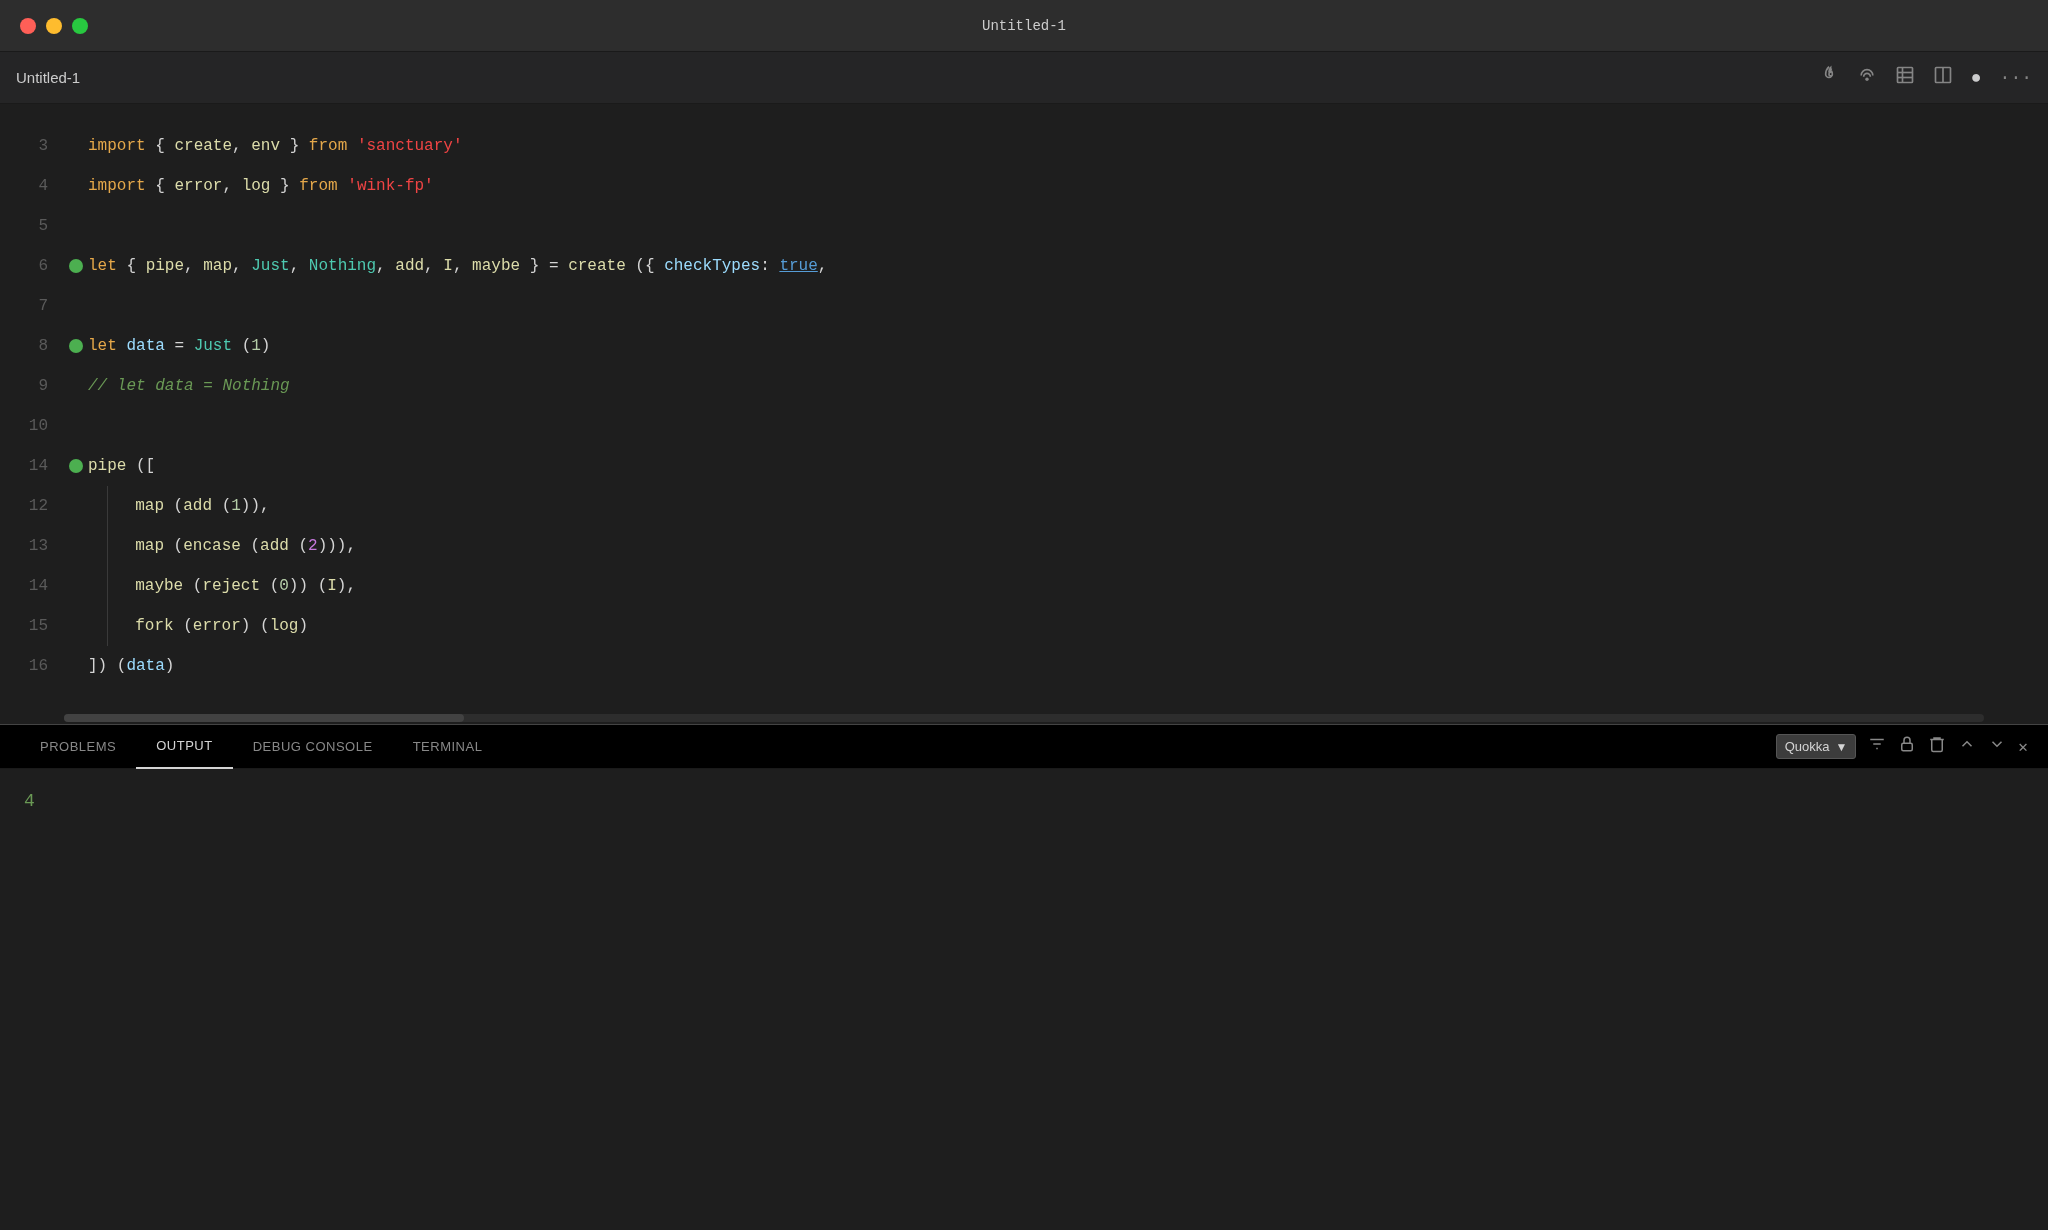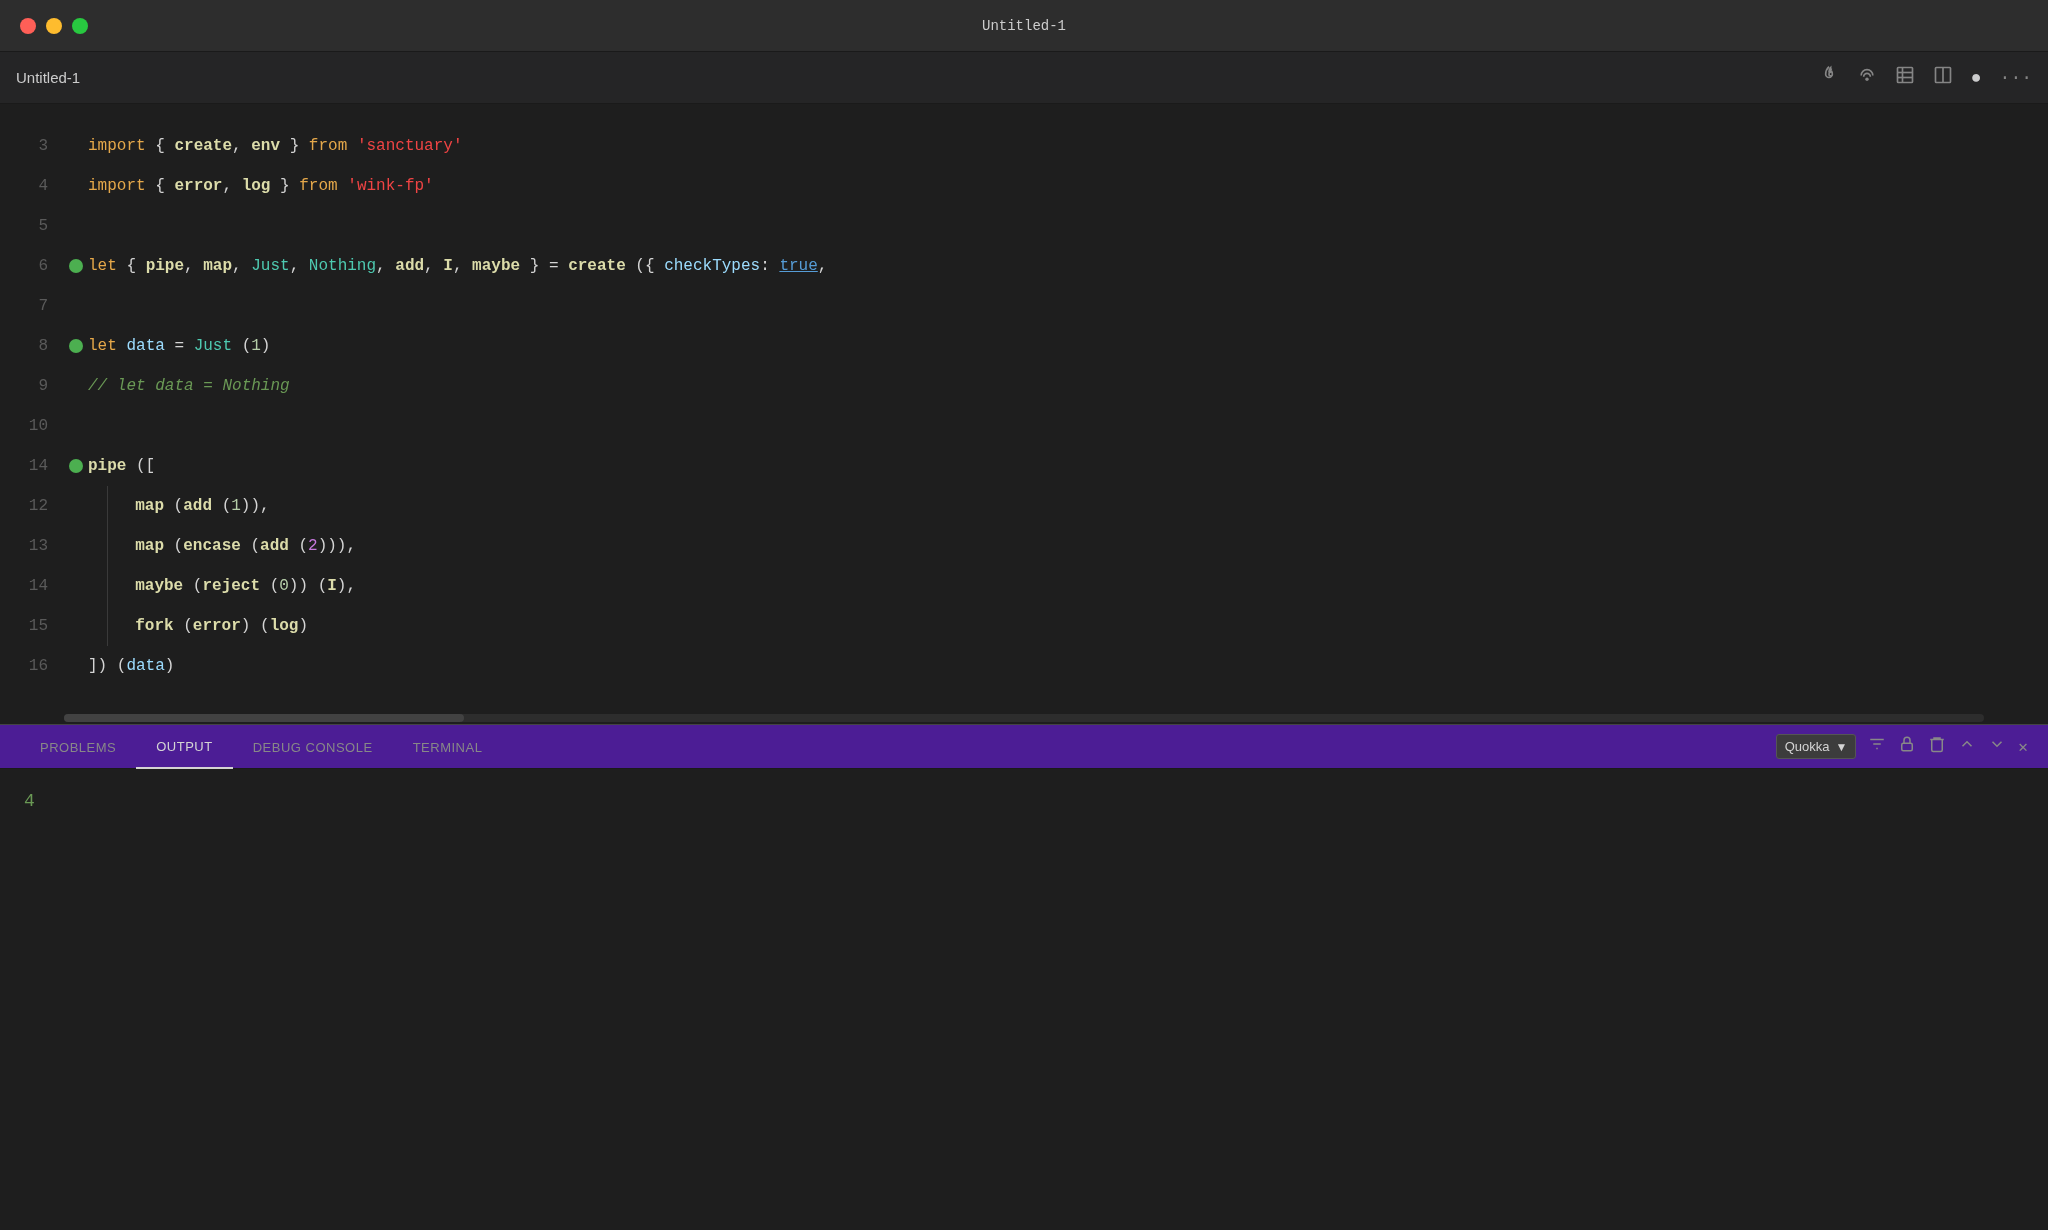--- a/index.html
+++ b/index.html
@@ -139,42 +139,43 @@
       font-size: 16px;
       line-height: 40px;
       overflow: hidden;
     }
     .code-line {
       height: 40px;
       white-space: pre;
       display: flex;
       align-items: center;
     } 
-    .fn { color: #dcdcaa; font-weight: bold; } 
+    .fn { color: #dcdcaa; } 
     .num { color: #b5cea8; } 
     .comment { color: #6a9955; font-style: italic; } 
     .var { color: #9cdcfe; } 
     .orange { color: #e5a84a; }
     .white { color: #d4d4d4; }
     .blue { color: #569cd6; text-decoration: underline; }
     .cyan { color: #4ec9b0; }
     .pink { color: #c678dd; }
     .green-str { color: #ef4444; }
 
     
     .panel {
       background: #1e1e1e;
       border-top: 1px solid #444;
       height: 506px;
       display: flex;
       flex-direction: column;
     }
     .panel-tabs {
       display: flex;
-      background: #4c1d95;
+      align-items: center;
+      background: #000000;
       height: 44px;
       padding: 0 20px;
       border-bottom: 1px solid #1a1a1a;
       gap: 0;
       justify-content: space-between;
     }
     .panel-tabs-left {
       display: flex;
       gap: 0;
     }

